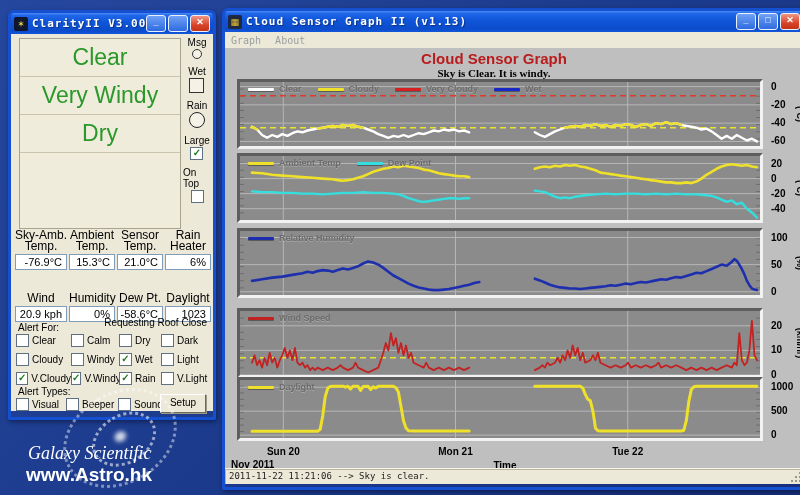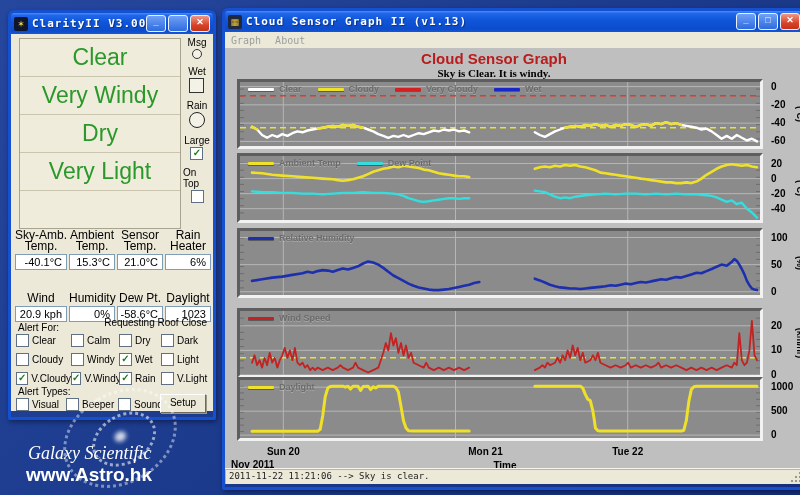--- a/index.html
+++ b/index.html
@@ -114,21 +114,20 @@
         <span class="tbtn">_</span>
         <span class="tbtn"></span>
         <span class="tbtn close">✕</span>
       </span>
     </div>
     <div class="client">
       <div id="status-box">
           <div class="status-row">Clear</div>
           <div class="status-row">Very Windy</div>
           <div class="status-row">Dry</div>
-          <div class="status-row">Very Light</div>
           <div class="status-row"></div>
         </div>
       <div id="side-controls">
           <div class="side-item">
             <div class="side-label">Msg</div>
             <div class="shp-circle-small"></div>
           </div>
           <div class="side-item">
             <div class="side-label">Wet</div>
             <div class="shp-square"></div>
@@ -146,21 +145,21 @@
             <div class="cb"></div>
           </div>
         </div>
       <div id="sensor-area">
         <div class="sens-grid" id="sens-top">
             <div>
               <div class="sens-label">
                 <div>Sky-Amb.</div>
                 <div>Temp.</div>
               </div>
-              <div class="sens-field">-40.1°C</div>
+              <div class="sens-field">-76.9°C</div>
             </div>
             <div>
               <div class="sens-label">
                 <div>Ambient</div>
                 <div>Temp.</div>
               </div>
               <div class="sens-field">15.3°C</div>
             </div>
             <div>
               <div class="sens-label">
@@ -524,21 +523,21 @@
                 </span>
               </div>
             </div>
             <span class="ytick" style="top: 4.19008px;">1000</span>
             <span class="ytick" style="top: 28.157px;">500</span>
             <span class="ytick" style="top: 52.124px;">0</span>
           </div>
         </div>
       <div id="xlabels">
           <span class="xlab" style="left: 46.31px;">Sun 20</span>
-          <span class="xlab" style="left: 218.515px; margin-left: 30px;">Mon 21</span>
+          <span class="xlab" style="left: 218.515px;">Mon 21</span>
           <span class="xlab" style="left: 390.72px;">Tue 22</span>
         </div>
       <div id="footer-left">Nov 2011</div>
       <div id="footer-center">Time</div>
       <div id="statusbar">
         <span>2011-11-22 11:21:06 --&gt; Sky is clear.</span>
         <span id="grip"></span>
       </div>
     </div>
   </div>

